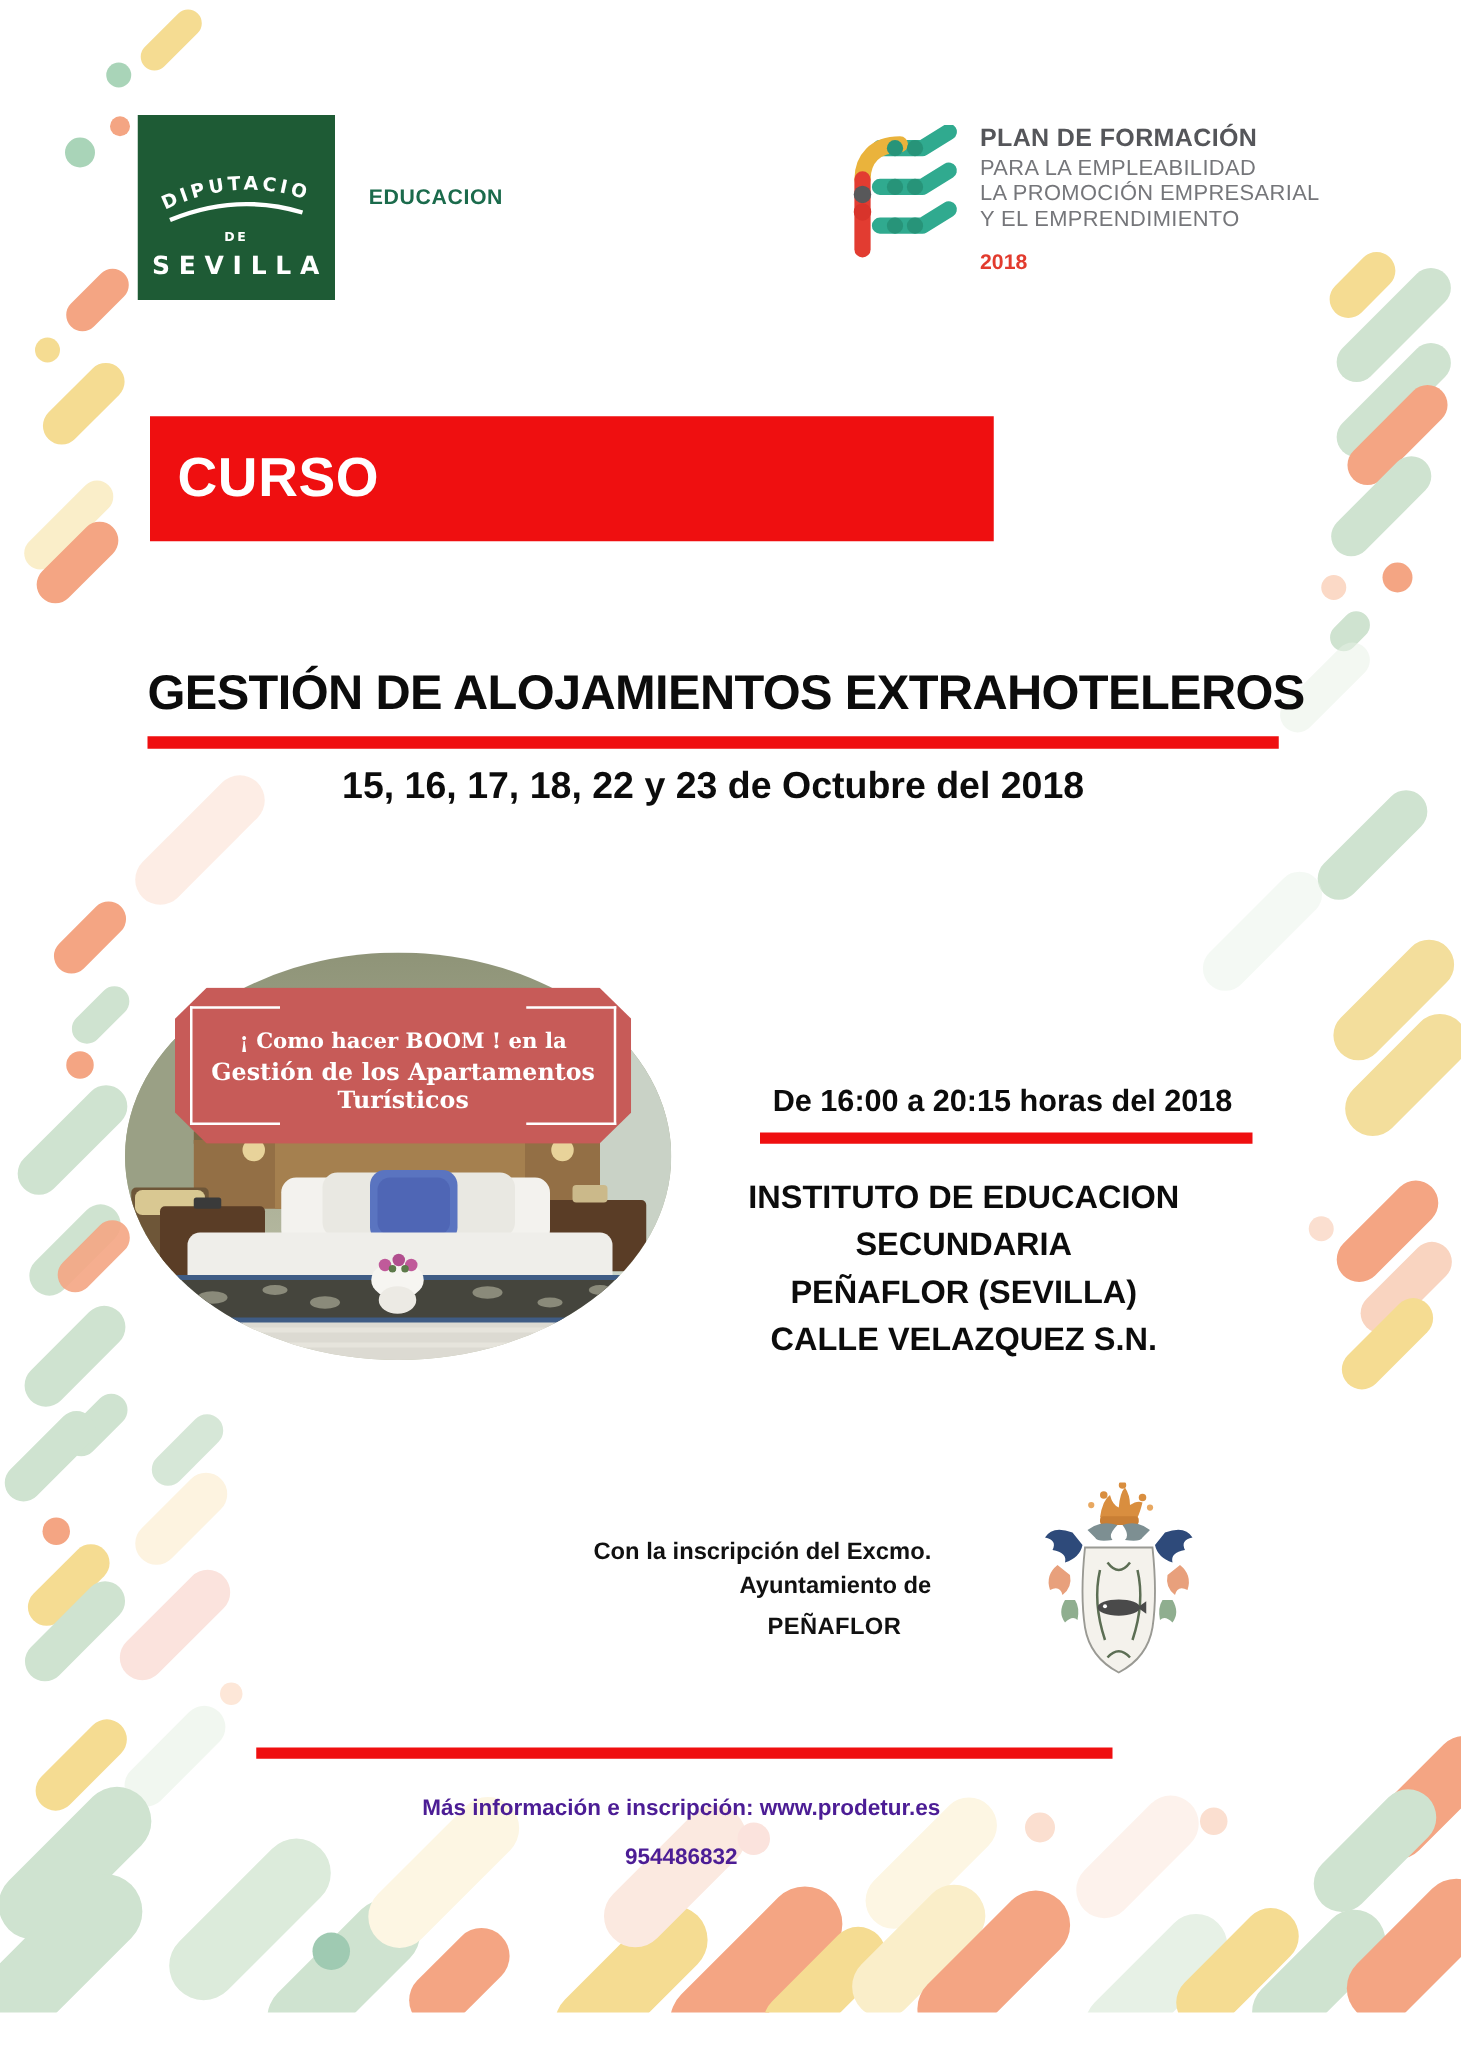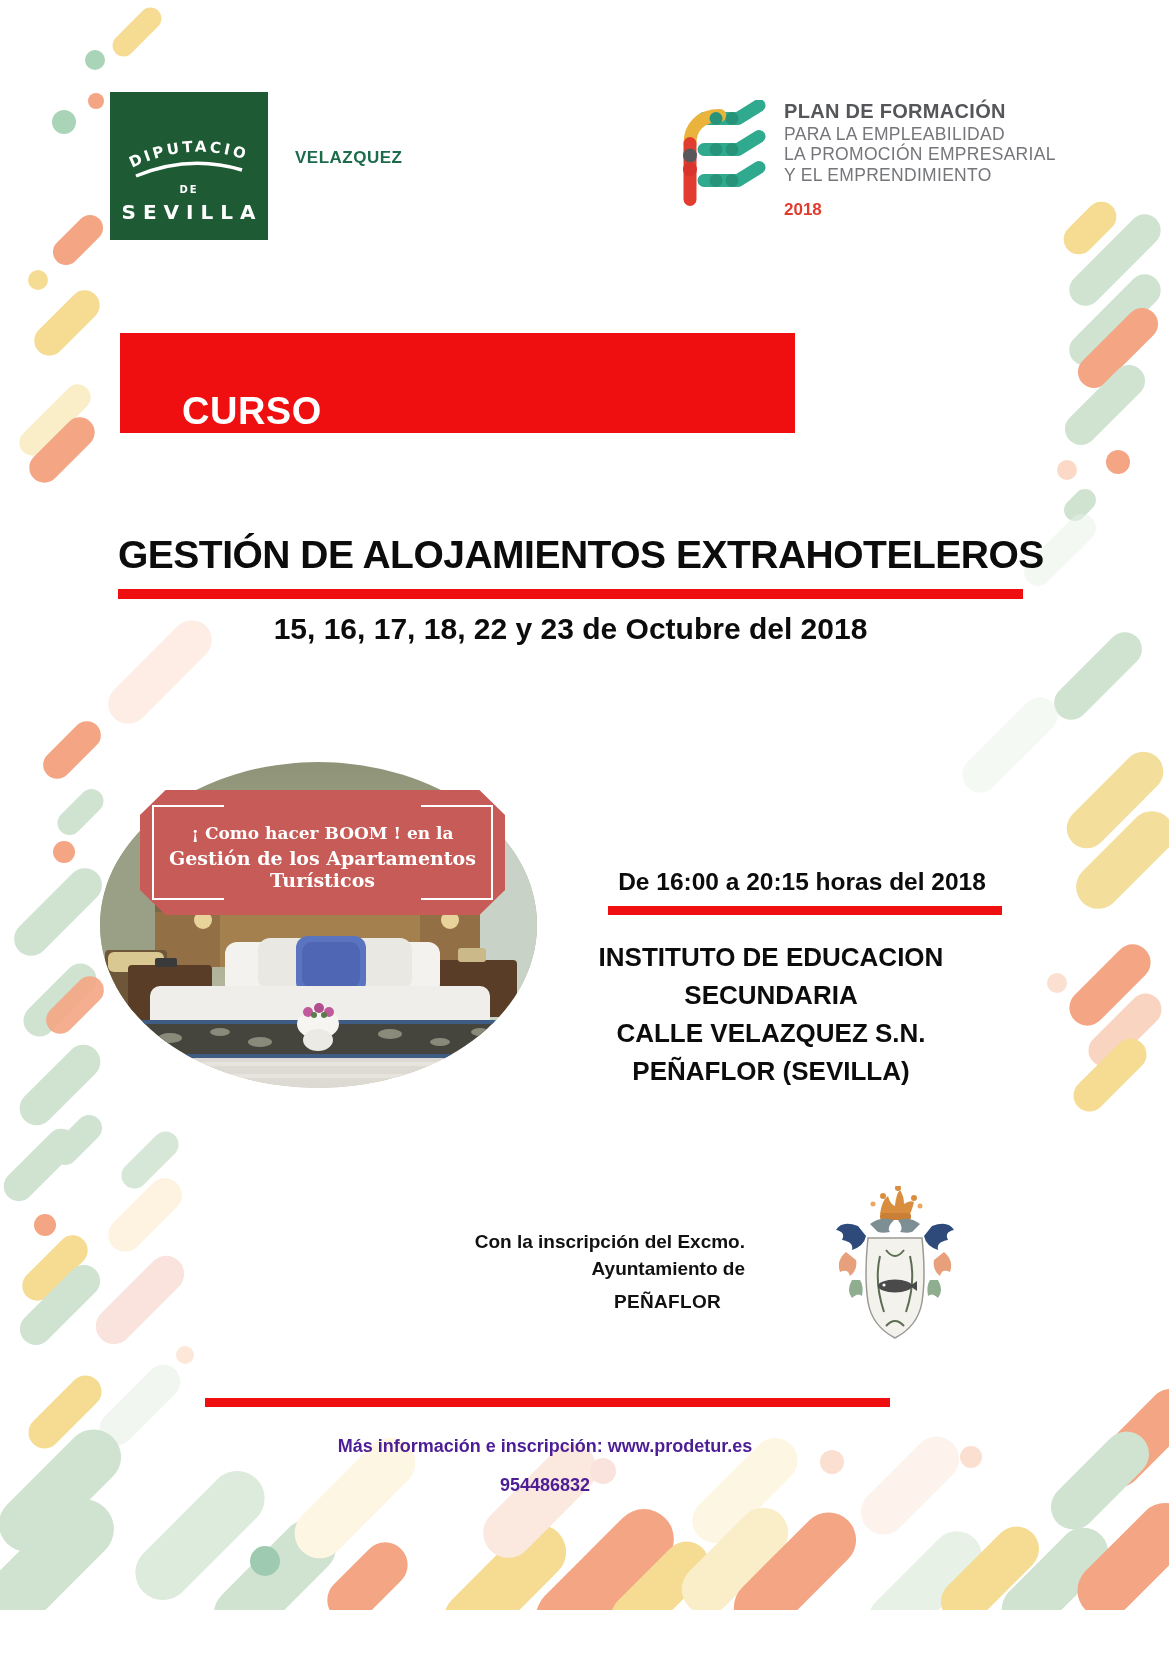--- a/index.html
+++ b/index.html
@@ -20,22 +20,22 @@
     letter-spacing:.5px;color:var(--prodetur_green);}
   .plan{position:absolute;left:676px;top:100px;display:flex;}
   .plan-mark{width:100px;height:112px;}
   .plan-text{margin-left:8px;line-height:1.18;}
   .plan-title{font-weight:bold;font-size:20px;color:var(--plan_title_gray);letter-spacing:.3px;}
   .plan-sub{font-size:17.5px;color:var(--plan_sub_gray);letter-spacing:.3px;}
   .plan-year{font-size:17px;font-weight:bold;color:var(--plan_year_red);margin-top:14px;}
 
   
   .curso{position:absolute;left:120px;top:333px;width:675px;height:100px;
-    background:var(--accent_red);color:#fff;font-weight:bold;font-size:38px;
-    display:flex;align-items:flex-end;padding-left:62px;box-sizing:border-box;letter-spacing:.5px;}
+    background:var(--accent_red);color:#fff;font-weight:bold;font-size:44px;
+    display:flex;align-items:center;padding-left:22px;box-sizing:border-box;letter-spacing:.5px;}
 
   
   .title{position:absolute;left:118px;top:533px;width:905px;text-align:center;
     font-weight:bold;font-size:39px;color:#0c0c0c;letter-spacing:-.5px;white-space:nowrap;}
   .title-bar{position:absolute;left:118px;top:589px;width:905px;height:10px;background:var(--accent_red);}
   .dates{position:absolute;left:118px;top:612px;width:905px;text-align:center;
     font-weight:bold;font-size:30px;color:#0c0c0c;white-space:nowrap;}
 
   
   .oval{position:absolute;left:100px;top:762px;width:437px;height:326px;}
@@ -161,21 +161,21 @@
         <path id="arc" d="M 22,76 Q 79,48 136,68"></path>
       </defs>
     <text font-family="DejaVu Sans, sans-serif" font-size="15" font-weight="bold" fill="#ffffff" letter-spacing="3">
       <textPath href="#arc">DIPUTACION</textPath>
     </text>
     <path d="M 26,84 Q 79,62 132,78" stroke="#ffffff" stroke-width="3.5" fill="none"></path>
     <text x="79" y="101" text-anchor="middle" font-family="DejaVu Sans, sans-serif" font-size="10" font-weight="bold" fill="#ffffff" letter-spacing="2">DE</text>
     <text x="82" y="127" text-anchor="middle" font-family="DejaVu Sans, sans-serif" font-size="20" font-weight="bold" fill="#ffffff" letter-spacing="7">SEVILLA</text>
   </svg>
 
-  <div class="prodetur">VELAZQUEZ</div>
+  <div class="prodetur">EDUCACION</div>
 
   <div class="plan">
     <svg class="plan-mark" viewBox="0 0 100 105">
       <g fill="none" stroke-linecap="round" stroke-linejoin="round">
         <path d="M 28,15 L 62,15 L 83,2" stroke="#30AA8F" stroke-width="13"></path>
         <path d="M 28,46 L 62,46 L 83,33" stroke="#30AA8F" stroke-width="13"></path>
         <path d="M 28,77 L 62,77 L 83,64" stroke="#30AA8F" stroke-width="13"></path>
         <path d="M 44,12 C 24,12 14,24 14,40" stroke="#EAB33C" stroke-width="13"></path>
         <path d="M 14,40 L 14,96" stroke="#E23C31" stroke-width="13"></path>
       </g>
@@ -274,22 +274,22 @@
     </div>
     <div class="pb-line1">¡ Como hacer BOOM ! en la</div>
     <div class="pb-line2">Gestión de los Apartamentos Turísticos</div>
   </div>
 
   <div class="time">De 16:00 a 20:15 horas del 2018</div>
   <div class="time-bar"></div>
   <div class="venue">
     <div>INSTITUTO DE EDUCACION</div>
     <div>SECUNDARIA</div>
+    <div>PEÑAFLOR (SEVILLA)</div>
     <div>CALLE VELAZQUEZ S.N.</div>
-    <div>PEÑAFLOR (SEVILLA)</div>
   </div>
 
   <div class="collab">
     <div>Con la inscripción del Excmo.</div>
     <div>Ayuntamiento de</div>
     <div class="l3">PEÑAFLOR</div>
   </div>
 
   <svg class="coat" viewBox="0 0 134 160">
     <g stroke="none">

